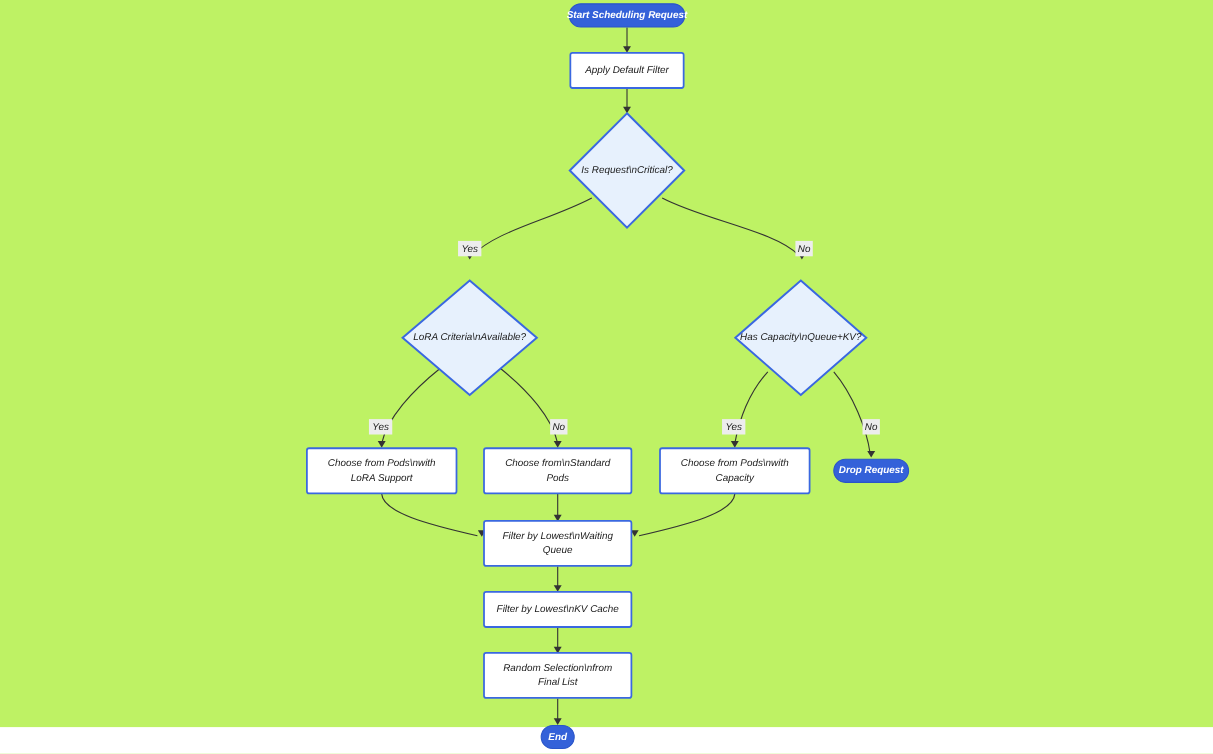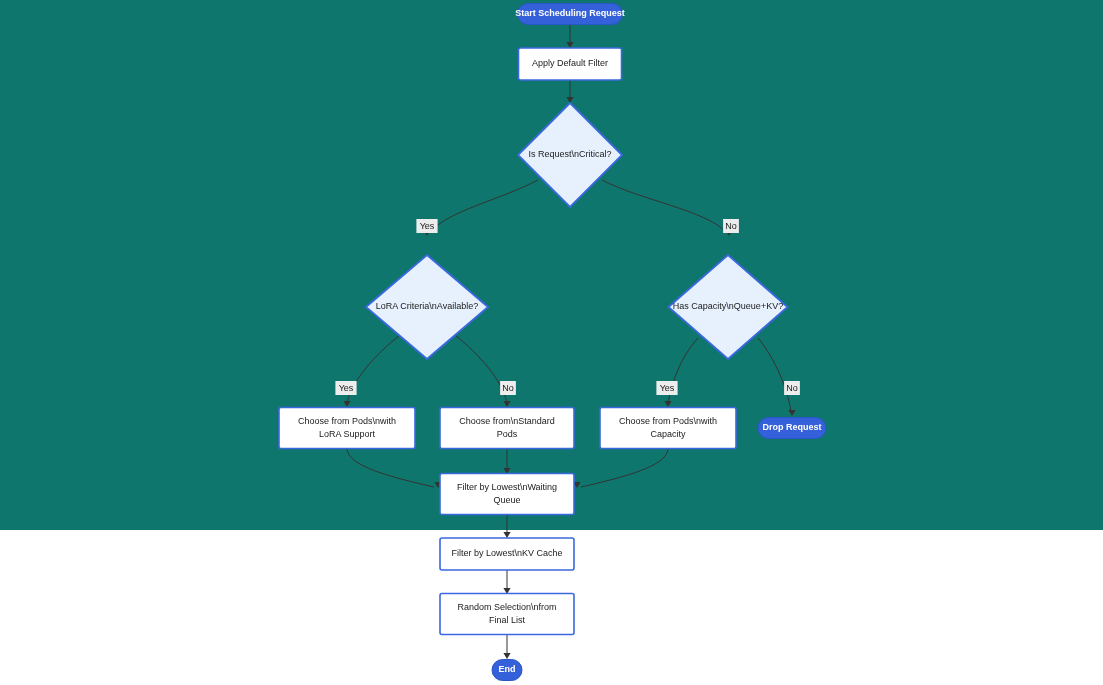--- a/index.html
+++ b/index.html
@@ -9,22 +9,23 @@
   }
   body {
     width: 1103px;
     height: 685px;
     overflow: hidden;
     font-family: "Liberation Sans", sans-serif;
   }
   #flow-root {
     position: relative;
     width: 1103px;
-    height: 530px;
-    background: #0f766e;
+    height: 661px;
+    background: #bef264;
+    font-style: italic;
   }
   svg#flowchart {
     display: block;
     width: 1103px;
     height: 685px;
   }
   .edge-path {
     fill: none;
     stroke: #333333;
     stroke-width: 1;

